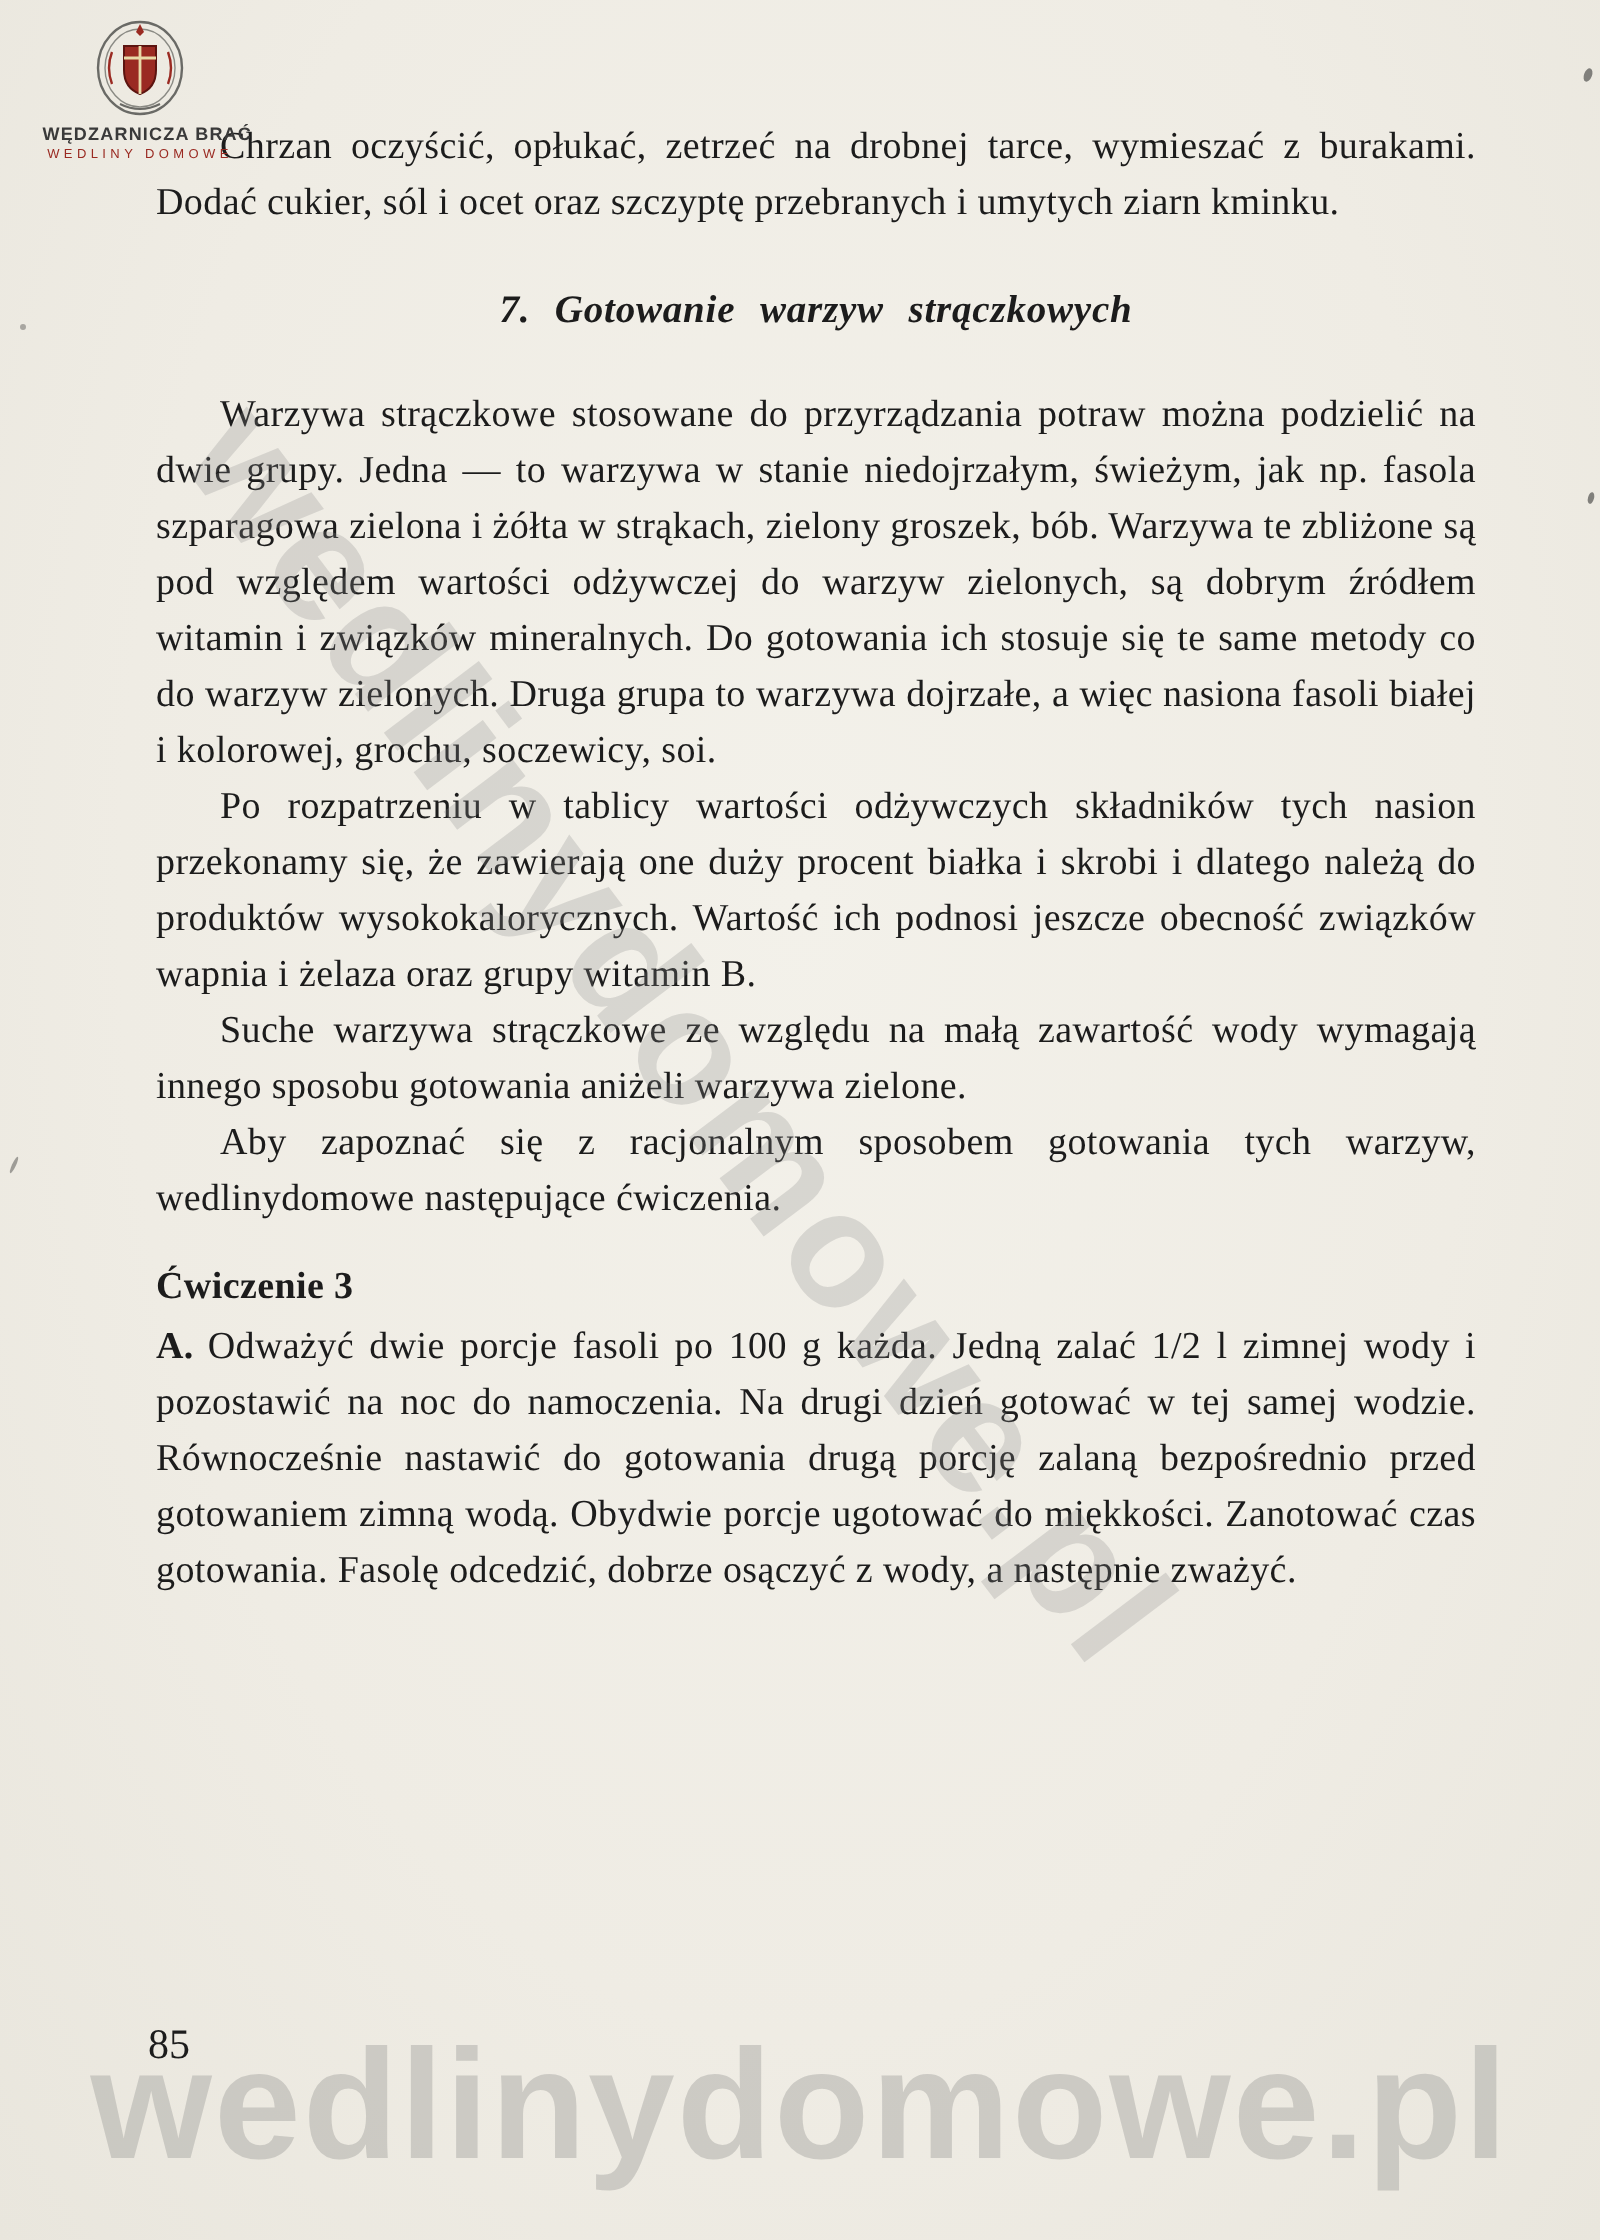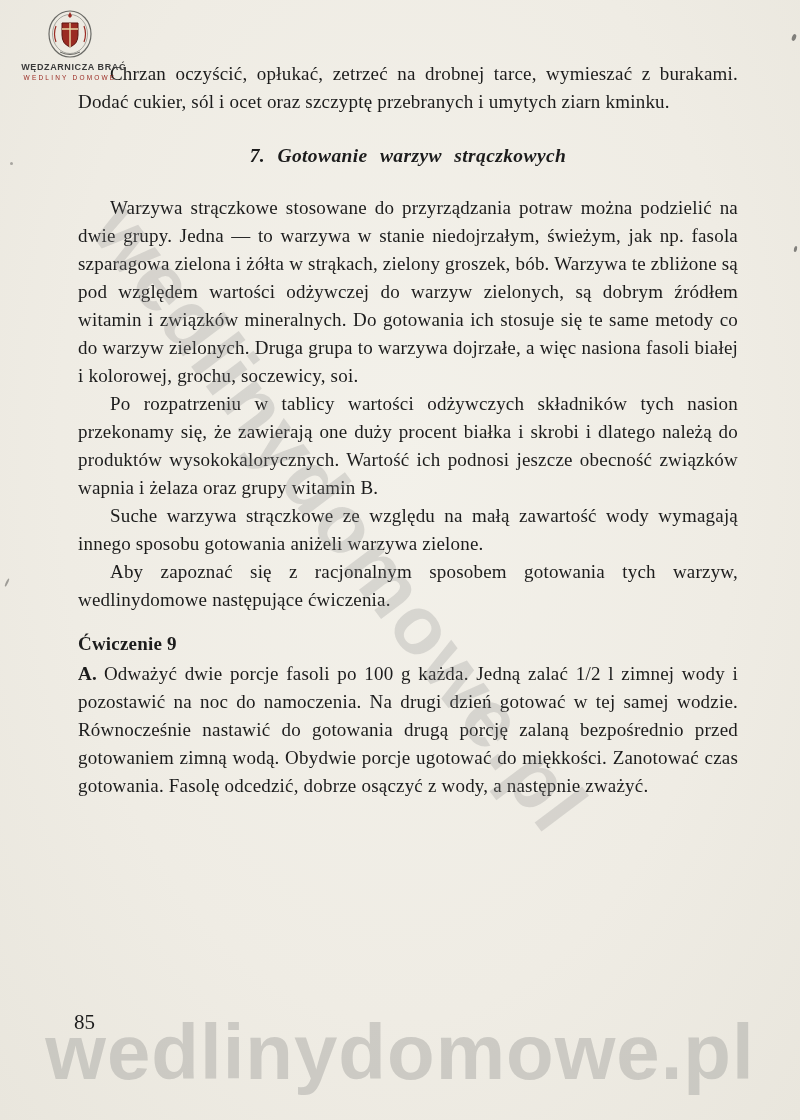--- a/index.html
+++ b/index.html
@@ -172,21 +172,21 @@
     <h2 class="heading">7. Gotowanie warzyw strączkowych</h2>
 
     <p class="para indent">Warzywa strączkowe stosowane do przyrządzania potraw można podzielić na dwie grupy. Jedna — to warzywa w stanie niedojrzałym, świeżym, jak np. fasola szparagowa zielona i żółta w strąkach, zielony groszek, bób. Warzywa te zbliżone są pod względem wartości odżywczej do warzyw zielonych, są dobrym źródłem witamin i związków mineralnych. Do gotowania ich stosuje się te same metody co do warzyw zielonych. Druga grupa to warzywa dojrzałe, a więc nasiona fasoli białej i kolorowej, grochu, soczewicy, soi.</p>
 
     <p class="para indent">Po rozpatrzeniu w tablicy wartości odżywczych składników tych nasion przekonamy się, że zawierają one duży procent białka i skrobi i dlatego należą do produktów wysokokalorycznych. Wartość ich podnosi jeszcze obecność związków wapnia i żelaza oraz grupy witamin B.</p>
 
     <p class="para indent">Suche warzywa strączkowe ze względu na małą zawartość wody wymagają innego sposobu gotowania aniżeli warzywa zielone.</p>
 
     <p class="para indent">Aby zapoznać się z racjonalnym sposobem gotowania tych warzyw, wedlinydomowe następujące ćwiczenia.</p>
 
-    <h3 class="exercise-title">Ćwiczenie 9</h3>
+    <h3 class="exercise-title">Ćwiczenie 3</h3>
 
     <p class="para"><span class="exercise-prefix">A.</span><span>Odważyć dwie porcje fasoli po 100 g każda. Jedną zalać 1/2 l zimnej wody i pozostawić na noc do namoczenia. Na drugi dzień gotować w tej samej wodzie. Równocześnie nastawić do gotowania drugą porcję zalaną bezpośrednio przed gotowaniem zimną wodą. Obydwie porcje ugotować do miękkości. Zanotować czas gotowania. Fasolę odcedzić, dobrze osączyć z wody, a następnie zważyć.</span></p>
 
 
   </div>
 
   <div class="page-number">85</div>
 
   <div class="watermark bottom">wedlinydomowe.pl</div>
 

